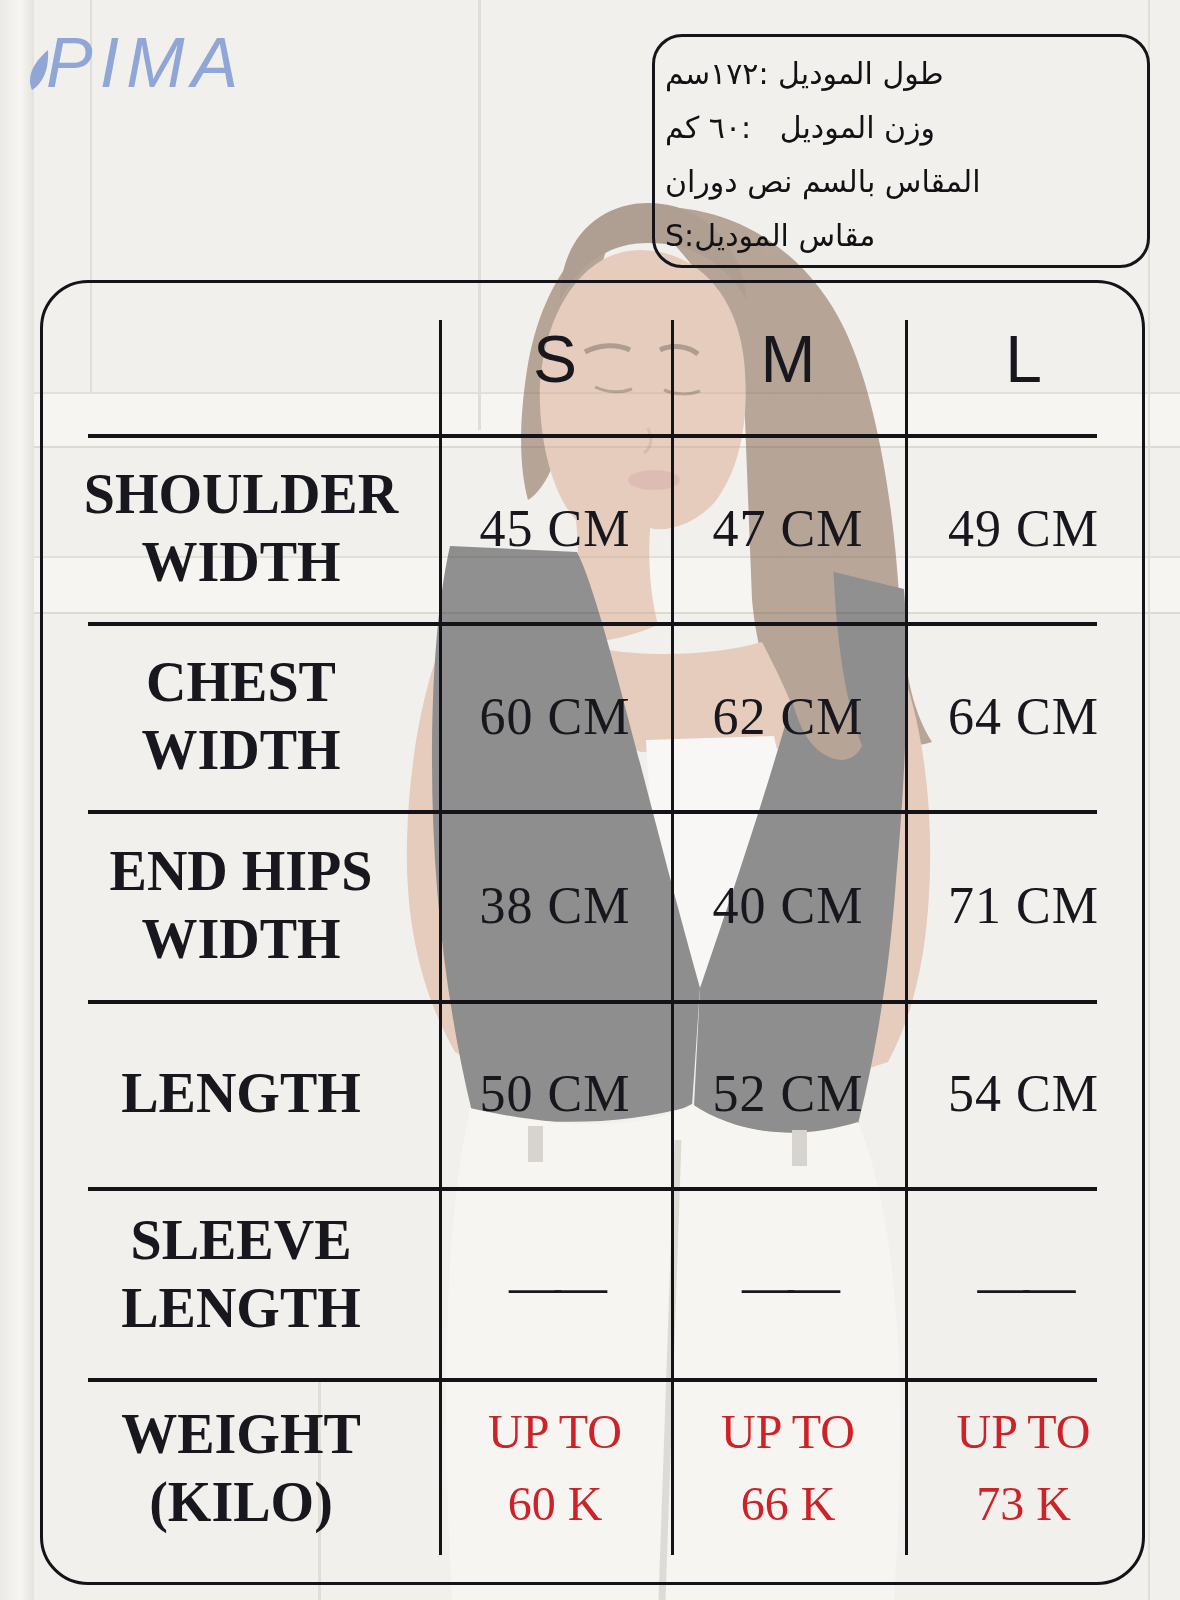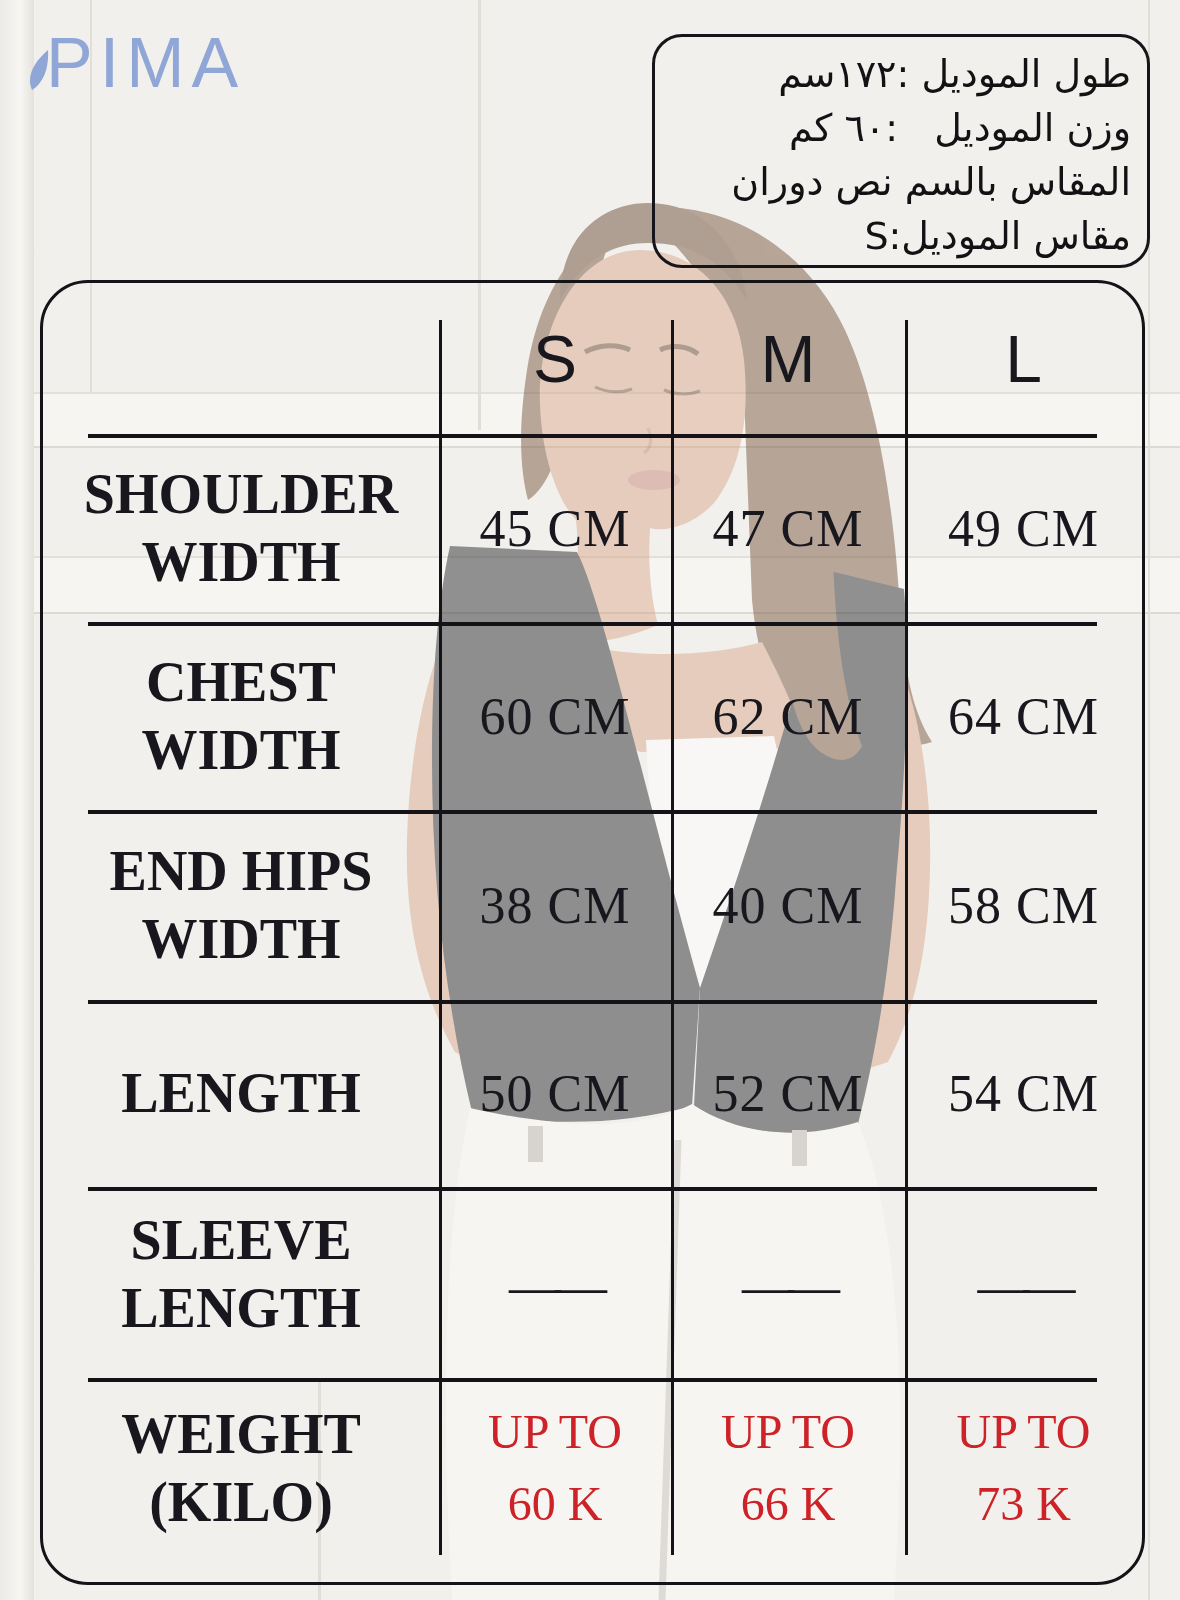--- a/index.html
+++ b/index.html
@@ -11,29 +11,29 @@
   
   .wall-line{position:absolute;background:#e1ded8;}
   .rail{position:absolute;left:0;width:1180px;background:#f6f5f2;
         border-top:2px solid #e3e0da;border-bottom:2px solid #ddd9d3;}
   .molding-left{position:absolute;left:0;width:34px;background:linear-gradient(90deg,#eceae6,#f7f6f3 60%,#e5e2dc);}
   
   .photo{position:absolute;left:0;top:0;z-index:1;}
   
   .logo{position:absolute;left:46px;top:28px;z-index:5;color:var(--logo_blue,#8FA6D6);
         font-family:"Liberation Sans",sans-serif;font-size:70px;font-weight:400;
-        letter-spacing:7px;line-height:1;}
+        letter-spacing:7px;line-height:1;font-style:italic;}
   .logo-leaf{position:absolute;left:28px;top:50px;z-index:4;color:var(--logo_blue,#8FA6D6);}
   
   .info-box{
     position:absolute;left:652px;top:34px;width:498px;height:234px;z-index:5;
     border:3px solid #16161a;border-radius:30px;box-sizing:border-box;
-    padding:10px 16px 0 17px;
-    font-family:"DejaVu Sans",sans-serif;font-size:38px;line-height:54px;
-    color:#121215;text-align:right;
+    padding:10px 16px 0 10px;
+    font-family:"DejaVu Sans",sans-serif;font-size:30px;line-height:54px;
+    color:#121215;text-align:left;
   }
   .info-line{white-space:pre-wrap;}
   
   .size-table{
     position:absolute;left:40px;top:280px;width:1105px;height:1305px;z-index:3;
     border:3px solid #141418;border-radius:48px;box-sizing:border-box;
   }
   .hline{position:absolute;left:45px;right:45px;height:4px;background:#141418;}
   .vline{position:absolute;width:3px;top:37px;bottom:27px;background:#141418;}
   .trow{position:absolute;left:0;width:1099px;display:flex;}
@@ -152,21 +152,21 @@
       <div class="cell c1 value-cell">60 CM</div>
       <div class="cell c2 value-cell">62 CM</div>
       <div class="cell c3 value-cell">64 CM</div>
     </div>
 
     <div class="trow" style="top:527px;height:190px;">
       <div class="cell c0 label-cell">END HIPS
 WIDTH</div>
       <div class="cell c1 value-cell">38 CM</div>
       <div class="cell c2 value-cell">40 CM</div>
-      <div class="cell c3 value-cell">58 CM</div>
+      <div class="cell c3 value-cell">71 CM</div>
     </div>
 
     <div class="trow" style="top:717px;height:187px;">
       <div class="cell c0 label-cell">LENGTH</div>
       <div class="cell c1 value-cell">50 CM</div>
       <div class="cell c2 value-cell">52 CM</div>
       <div class="cell c3 value-cell">54 CM</div>
     </div>
 
     <div class="trow" style="top:904px;height:174px;">

